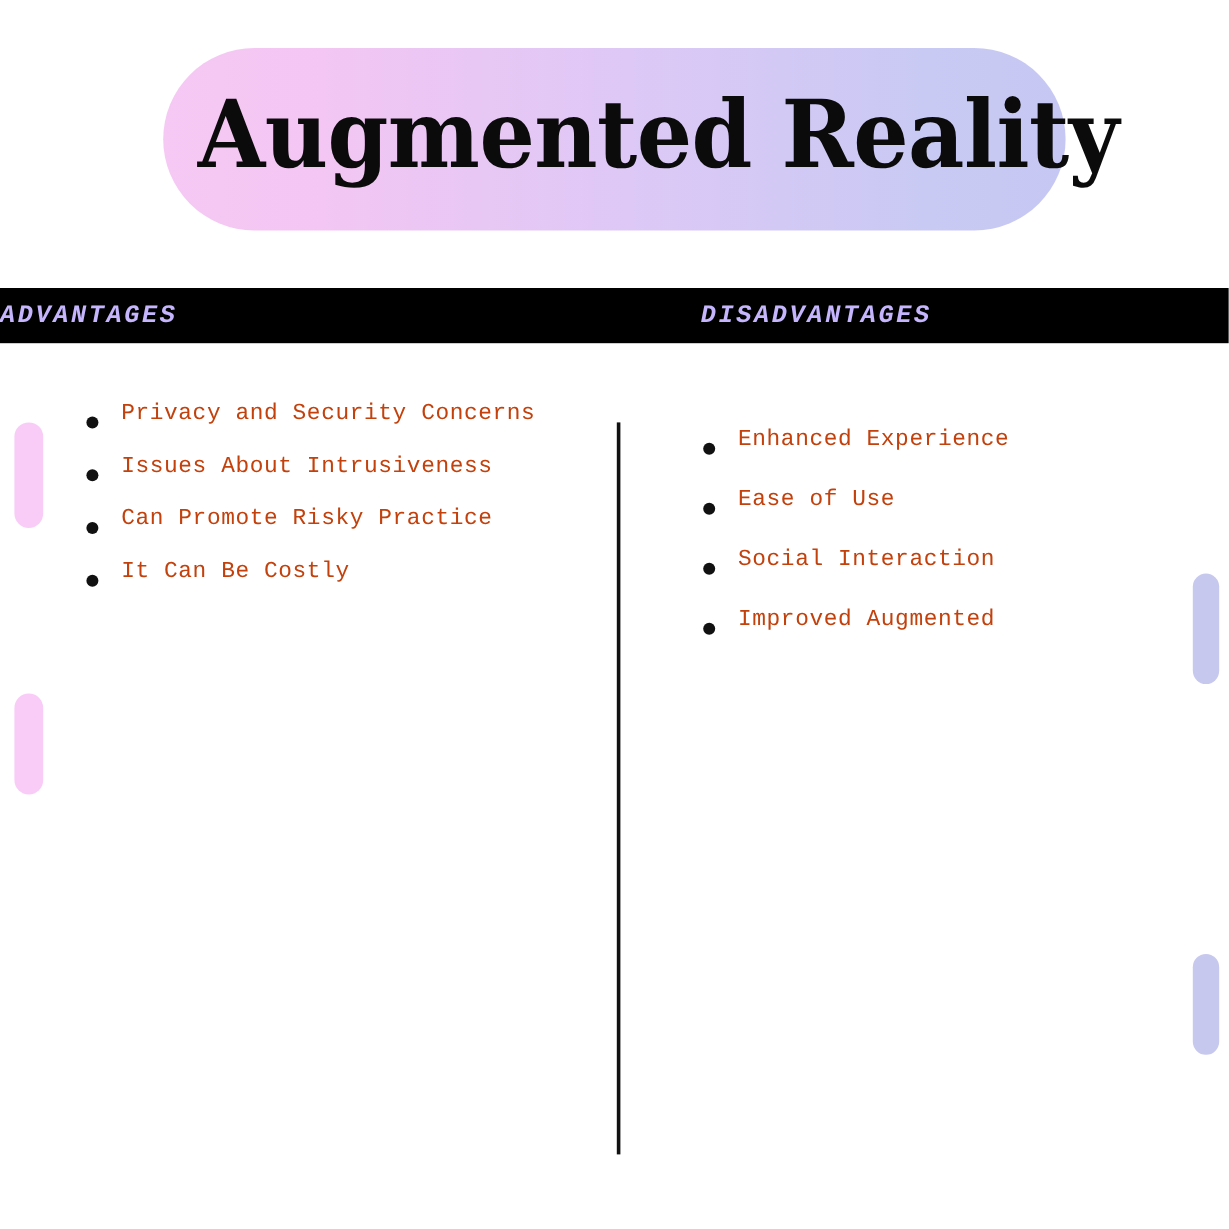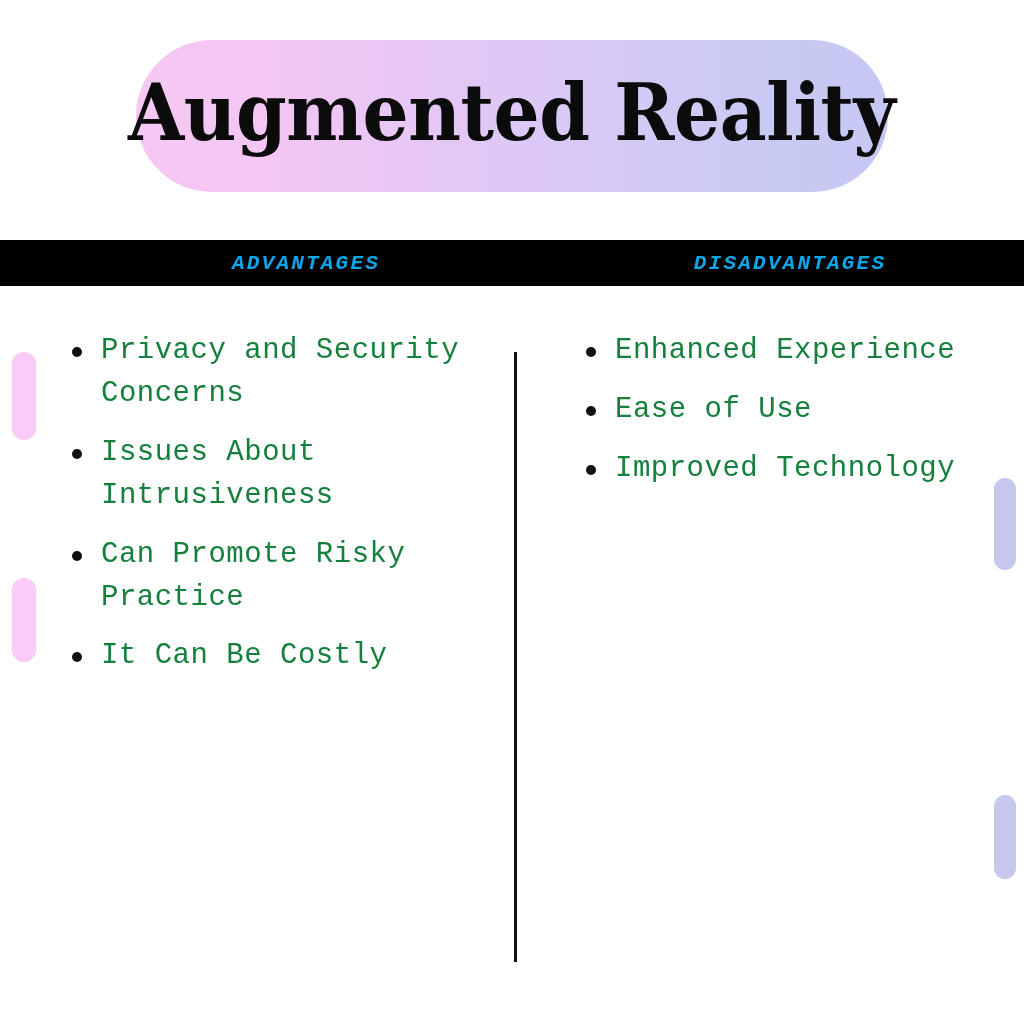--- a/index.html
+++ b/index.html
@@ -26,21 +26,21 @@
     align-items: center;
     justify-content: center;
   }
   .title-pill {
     width: 752px;
     height: 152px;
     border-radius: 76px;
     background: linear-gradient(90deg, #f6c8f4 0%, #f3c6f3 18%, #ddc8f6 52%, #c8caf4 85%, #c6c8f3 100%);
     display: flex;
     align-items: center;
-    justify-content: center;
+    justify-content: flex-start;
     box-sizing: border-box;
   }
   .title-text {
     font-family: "DejaVu Serif", "Liberation Serif", serif;
     font-weight: 700;
     font-size: 78px;
     line-height: 1;
     color: #0b0b0b;
     letter-spacing: -0.5px;
     transform: scaleX(0.93);
@@ -55,22 +55,22 @@
     left: 0;
     top: 240px;
     width: 1024px;
     height: 46px;
     background: #000000;
     display: flex;
     align-items: center;
   }
   .header-cell {
     flex: 0 0 auto;
-    text-align: center;
-    color: #0ea5e9;
+    text-align: left;
+    color: #c4b5fd;
     font-family: "Liberation Mono", "DejaVu Sans Mono", monospace;
     font-style: italic;
     font-weight: 700;
     font-size: 21px;
     letter-spacing: 2.2px;
     white-space: nowrap;
   }
   .header-cell.left  { position: absolute; left: 0;   width: 612px; }
   .header-cell.right { position: absolute; left: 584px; width: 412px; }
 
@@ -100,37 +100,37 @@
   ul.bullets {
     list-style: none;
     margin: 0;
     padding: 0;
   }
   ul.bullets li {
     position: relative;
     padding-left: 43px;
     margin: 0 0 18px 0;
     font-family: "Liberation Mono", "DejaVu Sans Mono", monospace;
-    font-size: 29px;
+    font-size: 19px;
     line-height: 1.48;
-    color: #15803d;
+    color: #c2410c;
     letter-spacing: 0.5px;
   }
   ul.bullets li::before {
     content: "";
     position: absolute;
     left: 14px;
     top: 17px;
     width: 10px;
     height: 10px;
     border-radius: 50%;
     background: #111111;
   }
   .col-left ul.bullets li  { margin-bottom: 16px; }
-  .col-right ul.bullets li { margin-bottom: 16px; }
+  .col-right ul.bullets li { margin-bottom: 16px; margin-top: 22px; }
 
   
   .deco {
     position: absolute;
     border-radius: 14px;
   }
   .deco-pink { background: #f9ccf8; width: 24px; }
   .deco-lav  { background: #c6c8ee; width: 22px; }
 
   .deco-pink-1 { left: 12px; top: 352px; height: 88px; }
@@ -162,21 +162,22 @@
       <li>Issues About Intrusiveness</li>
       <li>Can Promote Risky Practice</li>
       <li>It Can Be Costly</li>
     </ul>
   </div>
 
   <div class="col col-right">
     <ul class="bullets">
       <li>Enhanced Experience</li>
       <li>Ease of Use</li>
-      <li>Improved Technology</li>
+      <li>Social Interaction</li>
+      <li>Improved Augmented</li>
     </ul>
   </div>
 
 </div>
 
 <div class="deco deco-pink deco-pink-1"></div>
 <div class="deco deco-pink deco-pink-2"></div>
 <div class="deco deco-lav deco-lav-1"></div>
 <div class="deco deco-lav deco-lav-2"></div>
 

